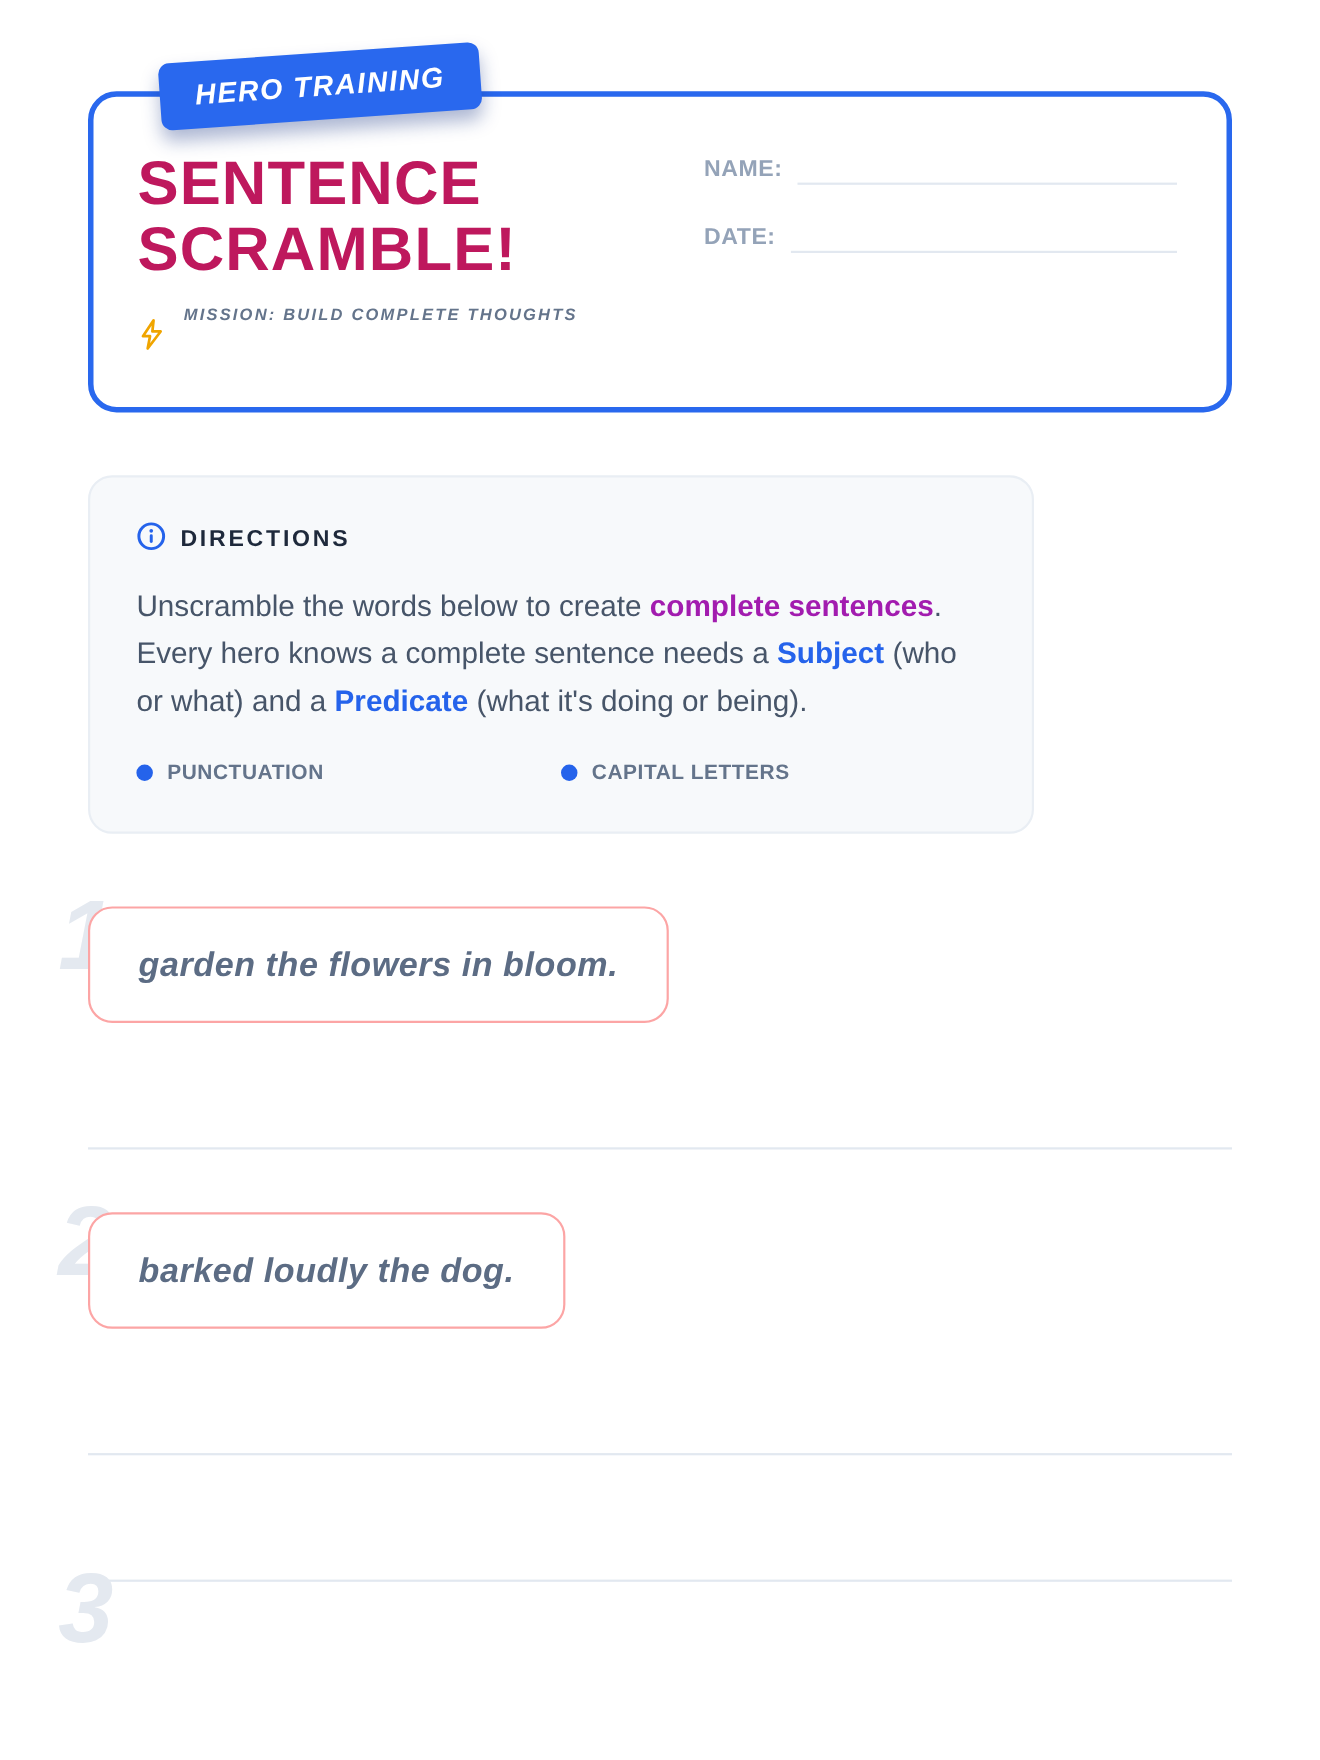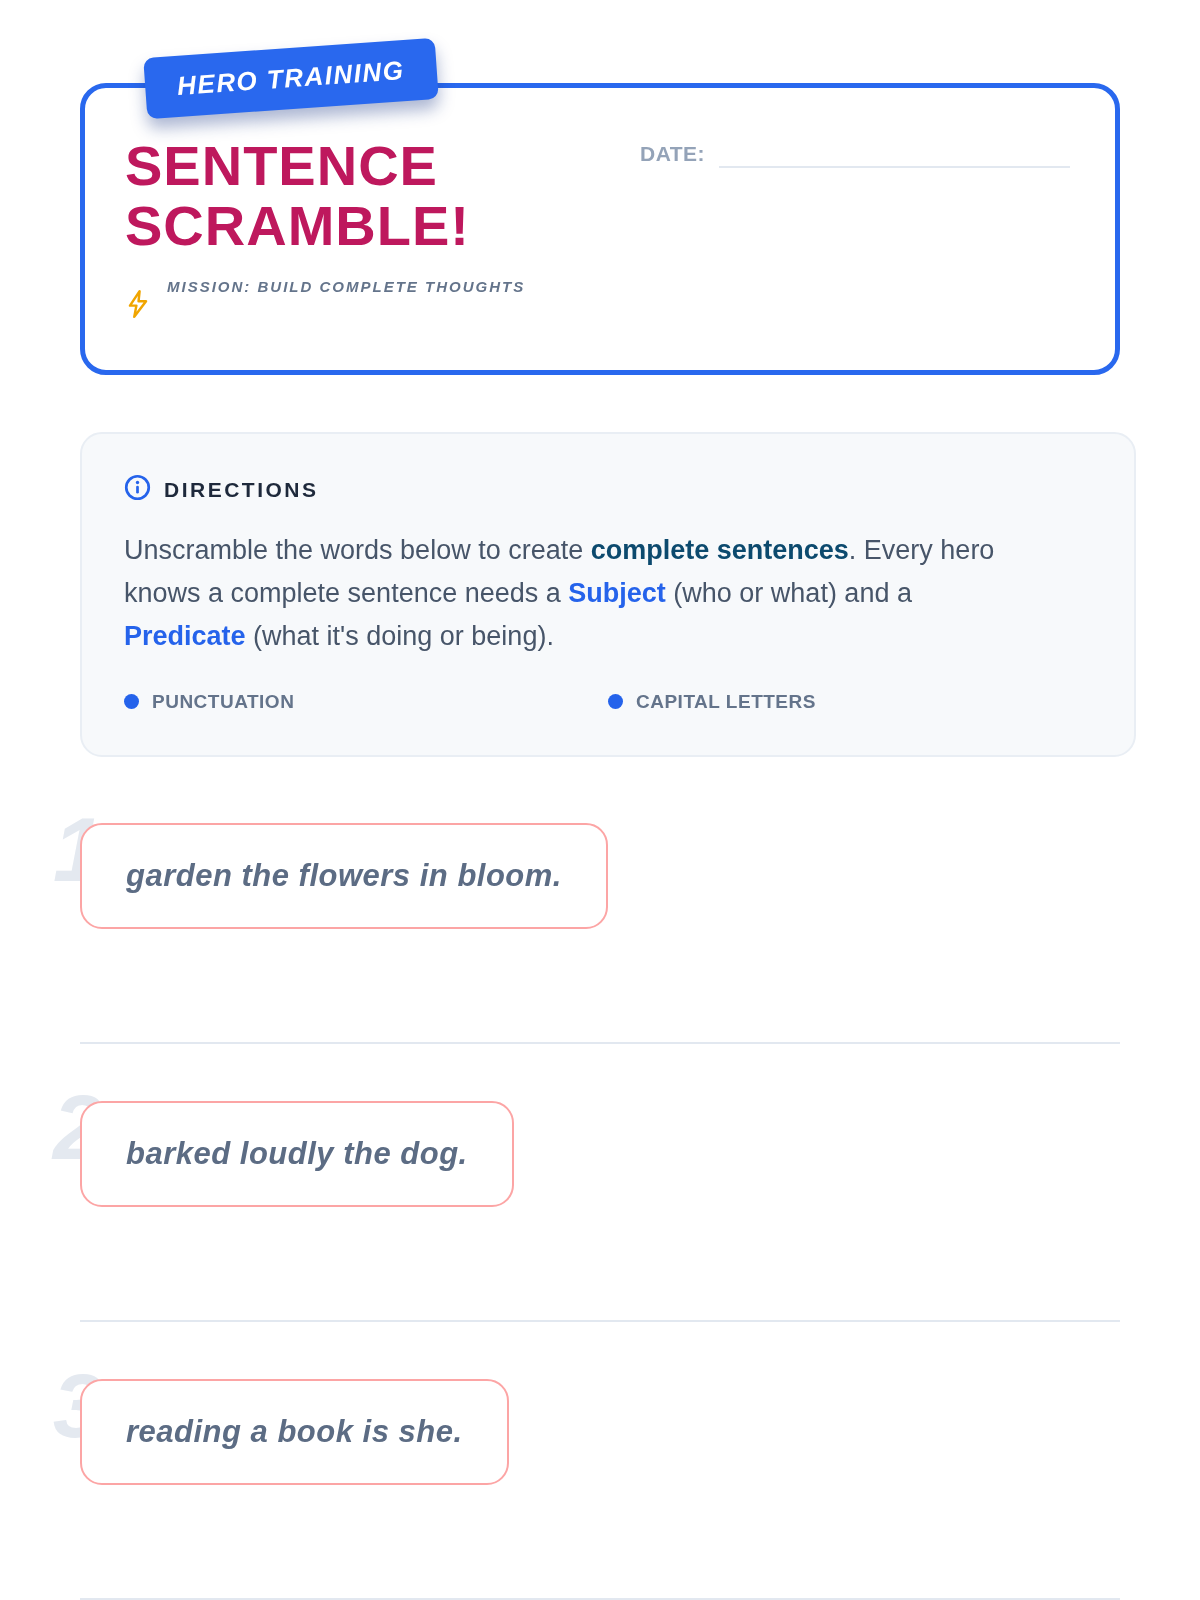--- a/index.html
+++ b/index.html
@@ -81,21 +81,21 @@
   }
   .field-line {
     flex:1;
     border-bottom:2px solid #E2E8F0;
     height:28px;
   }
 
   
   .directions-card {
     margin-top:57px;
-    width:1056px;
+    width:860px;
     background:#F7F9FB;
     border:2px solid #E9EEF4;
     border-radius:22px;
     padding:40px 42px 42px;
   }
   .directions-head {
     display:flex;
     align-items:center;
     gap:13px;
     margin-bottom:24px;
@@ -105,21 +105,21 @@
     font-weight:800;
     letter-spacing:2.5px;
     color:#1E293B;
   }
   .directions-body {
     font-size:27px;
     color:#475569;
     line-height:1.6;
     max-width:905px;
   }
-  .directions-body strong { color:#0c4a6e; }
+  .directions-body strong { color:#a21caf; }
   .kw { color:#2563EB; font-weight:bold; }
   .legend {
     display:flex;
     margin-top:32px;
   }
   .legend-item {
     display:flex;
     align-items:center;
     gap:13px;
     width:485px;
@@ -191,20 +191,24 @@
         <span class="bolt-icon">
           <svg width="26" height="30" viewBox="0 0 24 28" fill="none">
             <path d="M13.5 2 L4.5 15.5 H10.5 L8.5 26 L19.5 11.5 H12.5 Z" stroke="#F0A500" stroke-width="2.3" stroke-linejoin="round" fill="none"></path>
           </svg>
         </span>
         <span class="mission-text">MISSION: BUILD COMPLETE THOUGHTS</span>
       </div>
     </div>
 
     <div class="header-right">
+      <div class="field-row">
+        <span class="field-label">NAME:</span>
+        <span class="field-line"></span>
+      </div>
       <div class="field-row">
         <span class="field-label">DATE:</span>
         <span class="field-line"></span>
       </div>
     </div>
   </div>
 
   <div class="directions-card">
     <div class="directions-head">
       <span>
@@ -244,20 +248,17 @@
     <div class="item">
       <span class="item-number">2</span>
       <div class="scramble-box">
         <span class="scramble-text">barked loudly the dog.</span>
       </div>
       <div class="answer-line"></div>
     </div>
 
     <div class="item">
       <span class="item-number">3</span>
-      <div class="scramble-box">
-        <span class="scramble-text">reading a book is she.</span>
-      </div>
       <div class="answer-line"></div>
     </div>
 
   </div>
 </div>
 
 </body></html>

